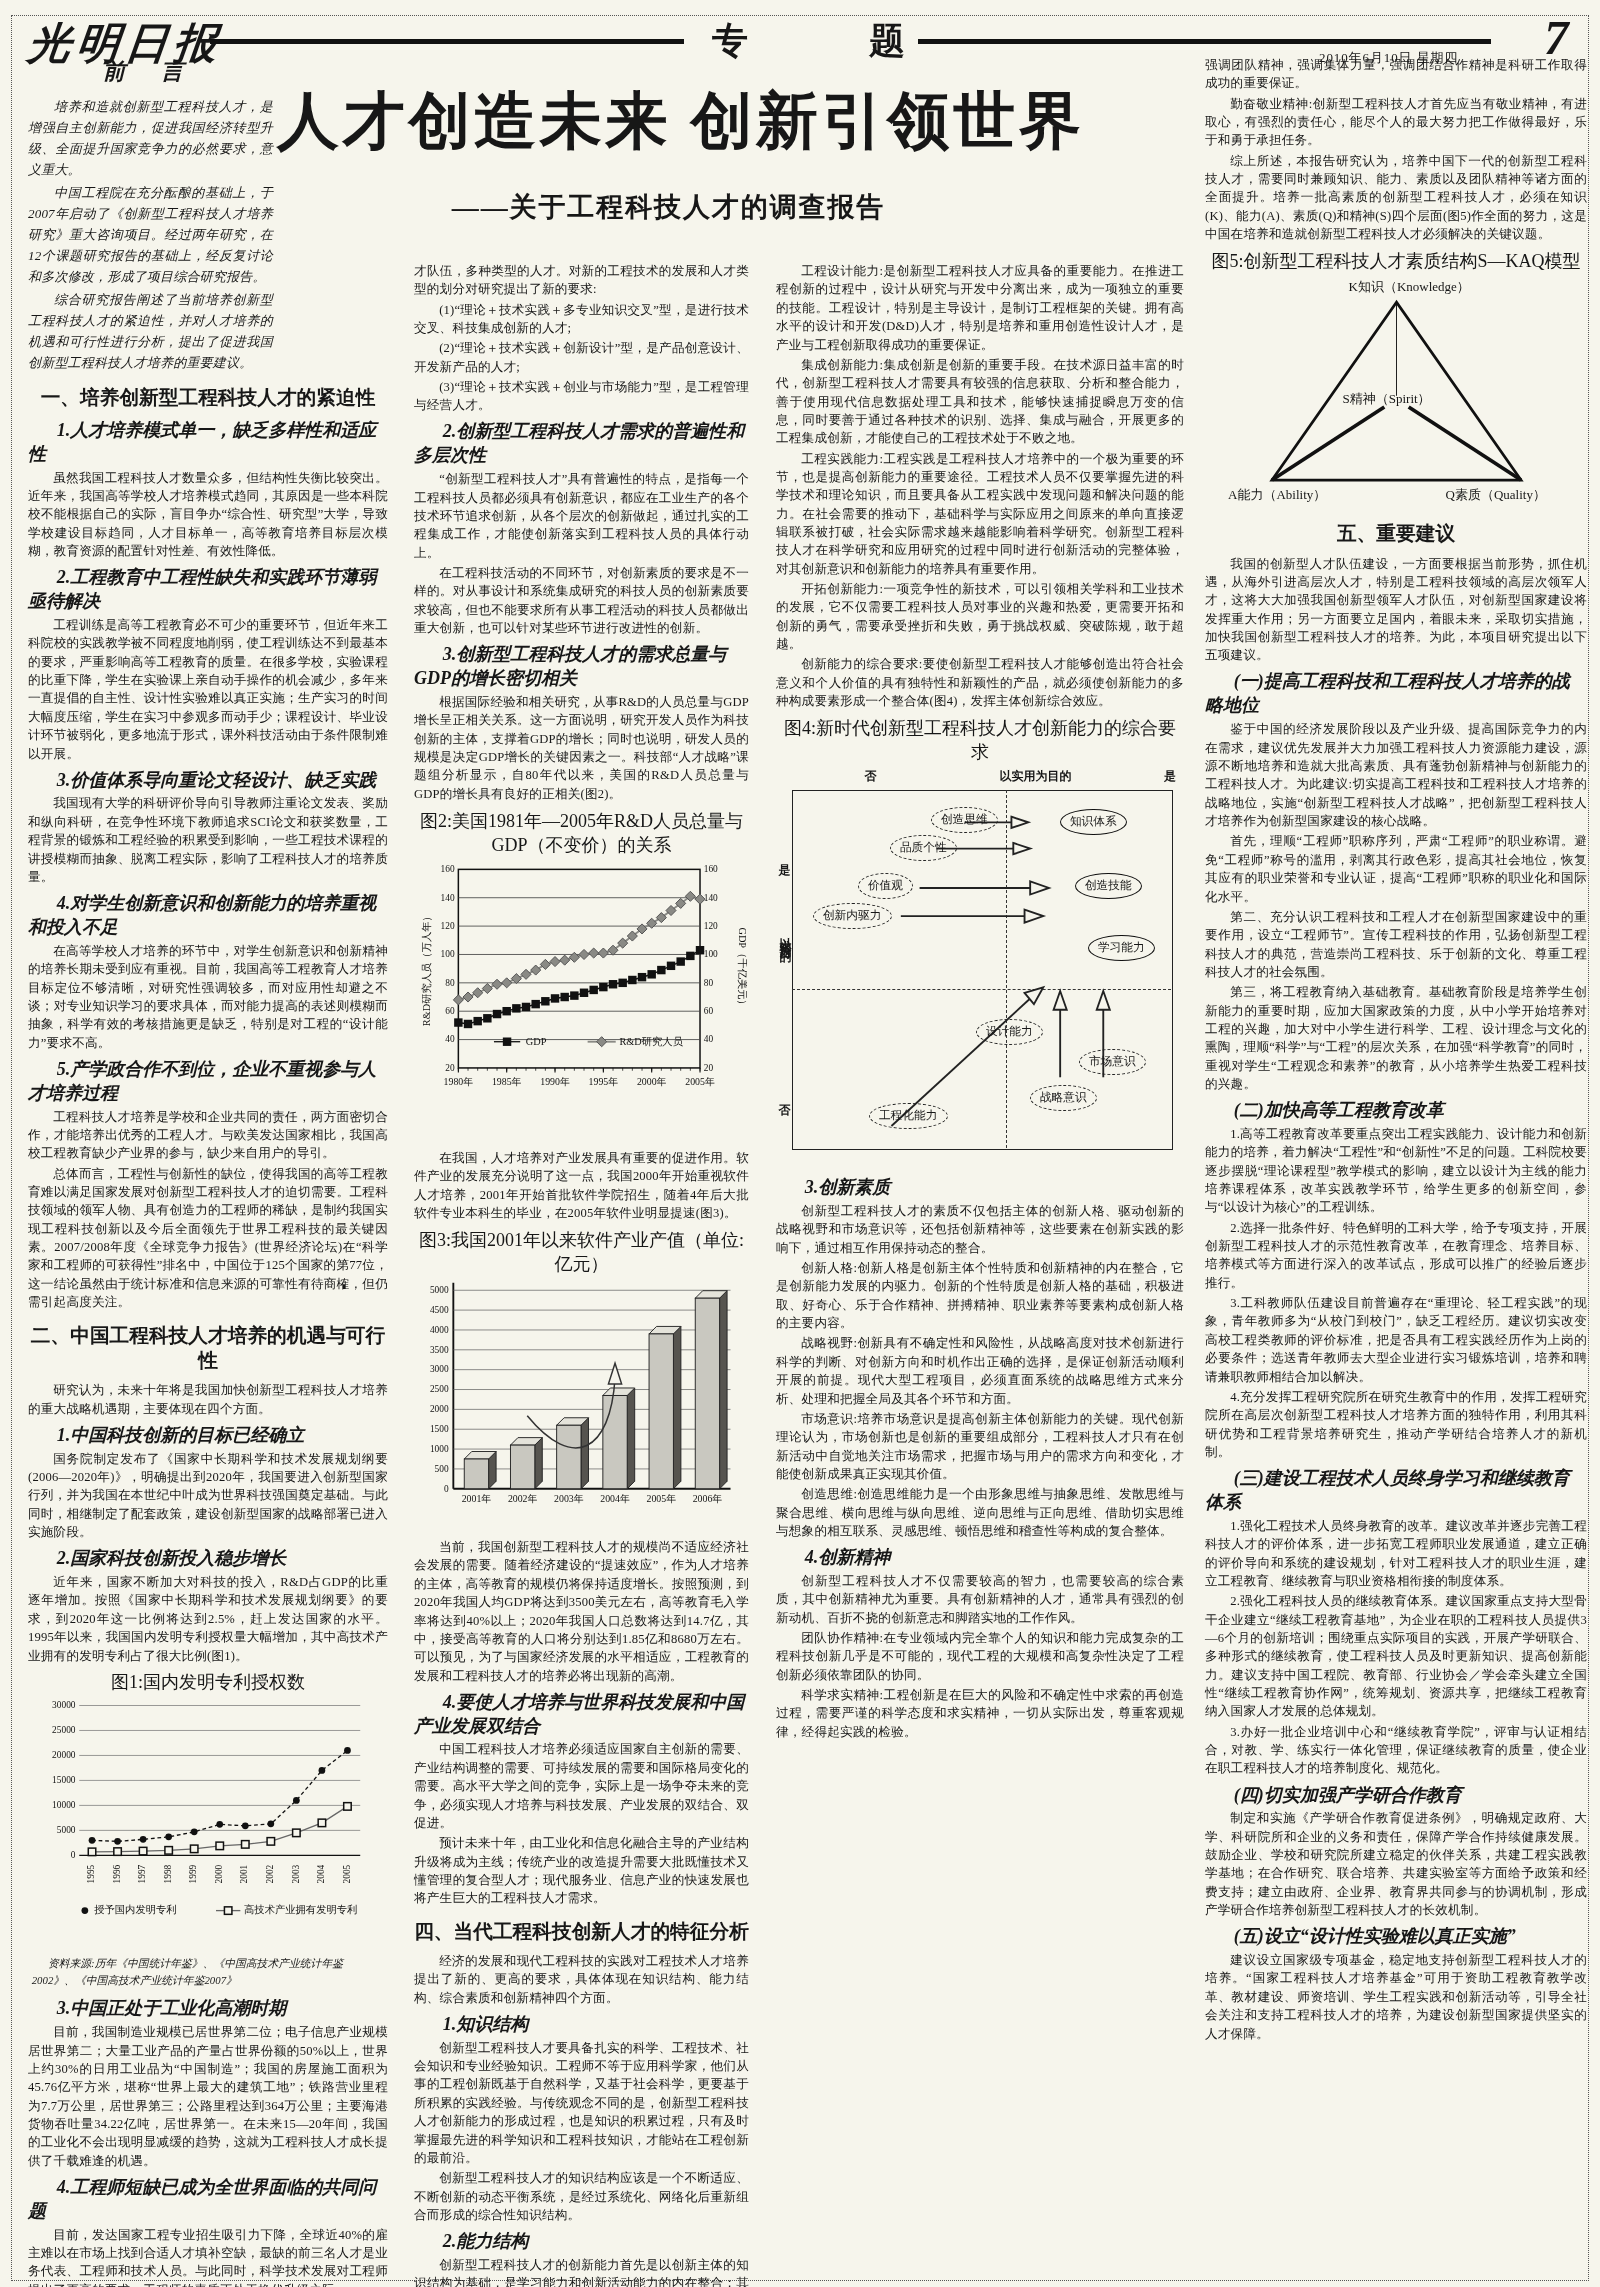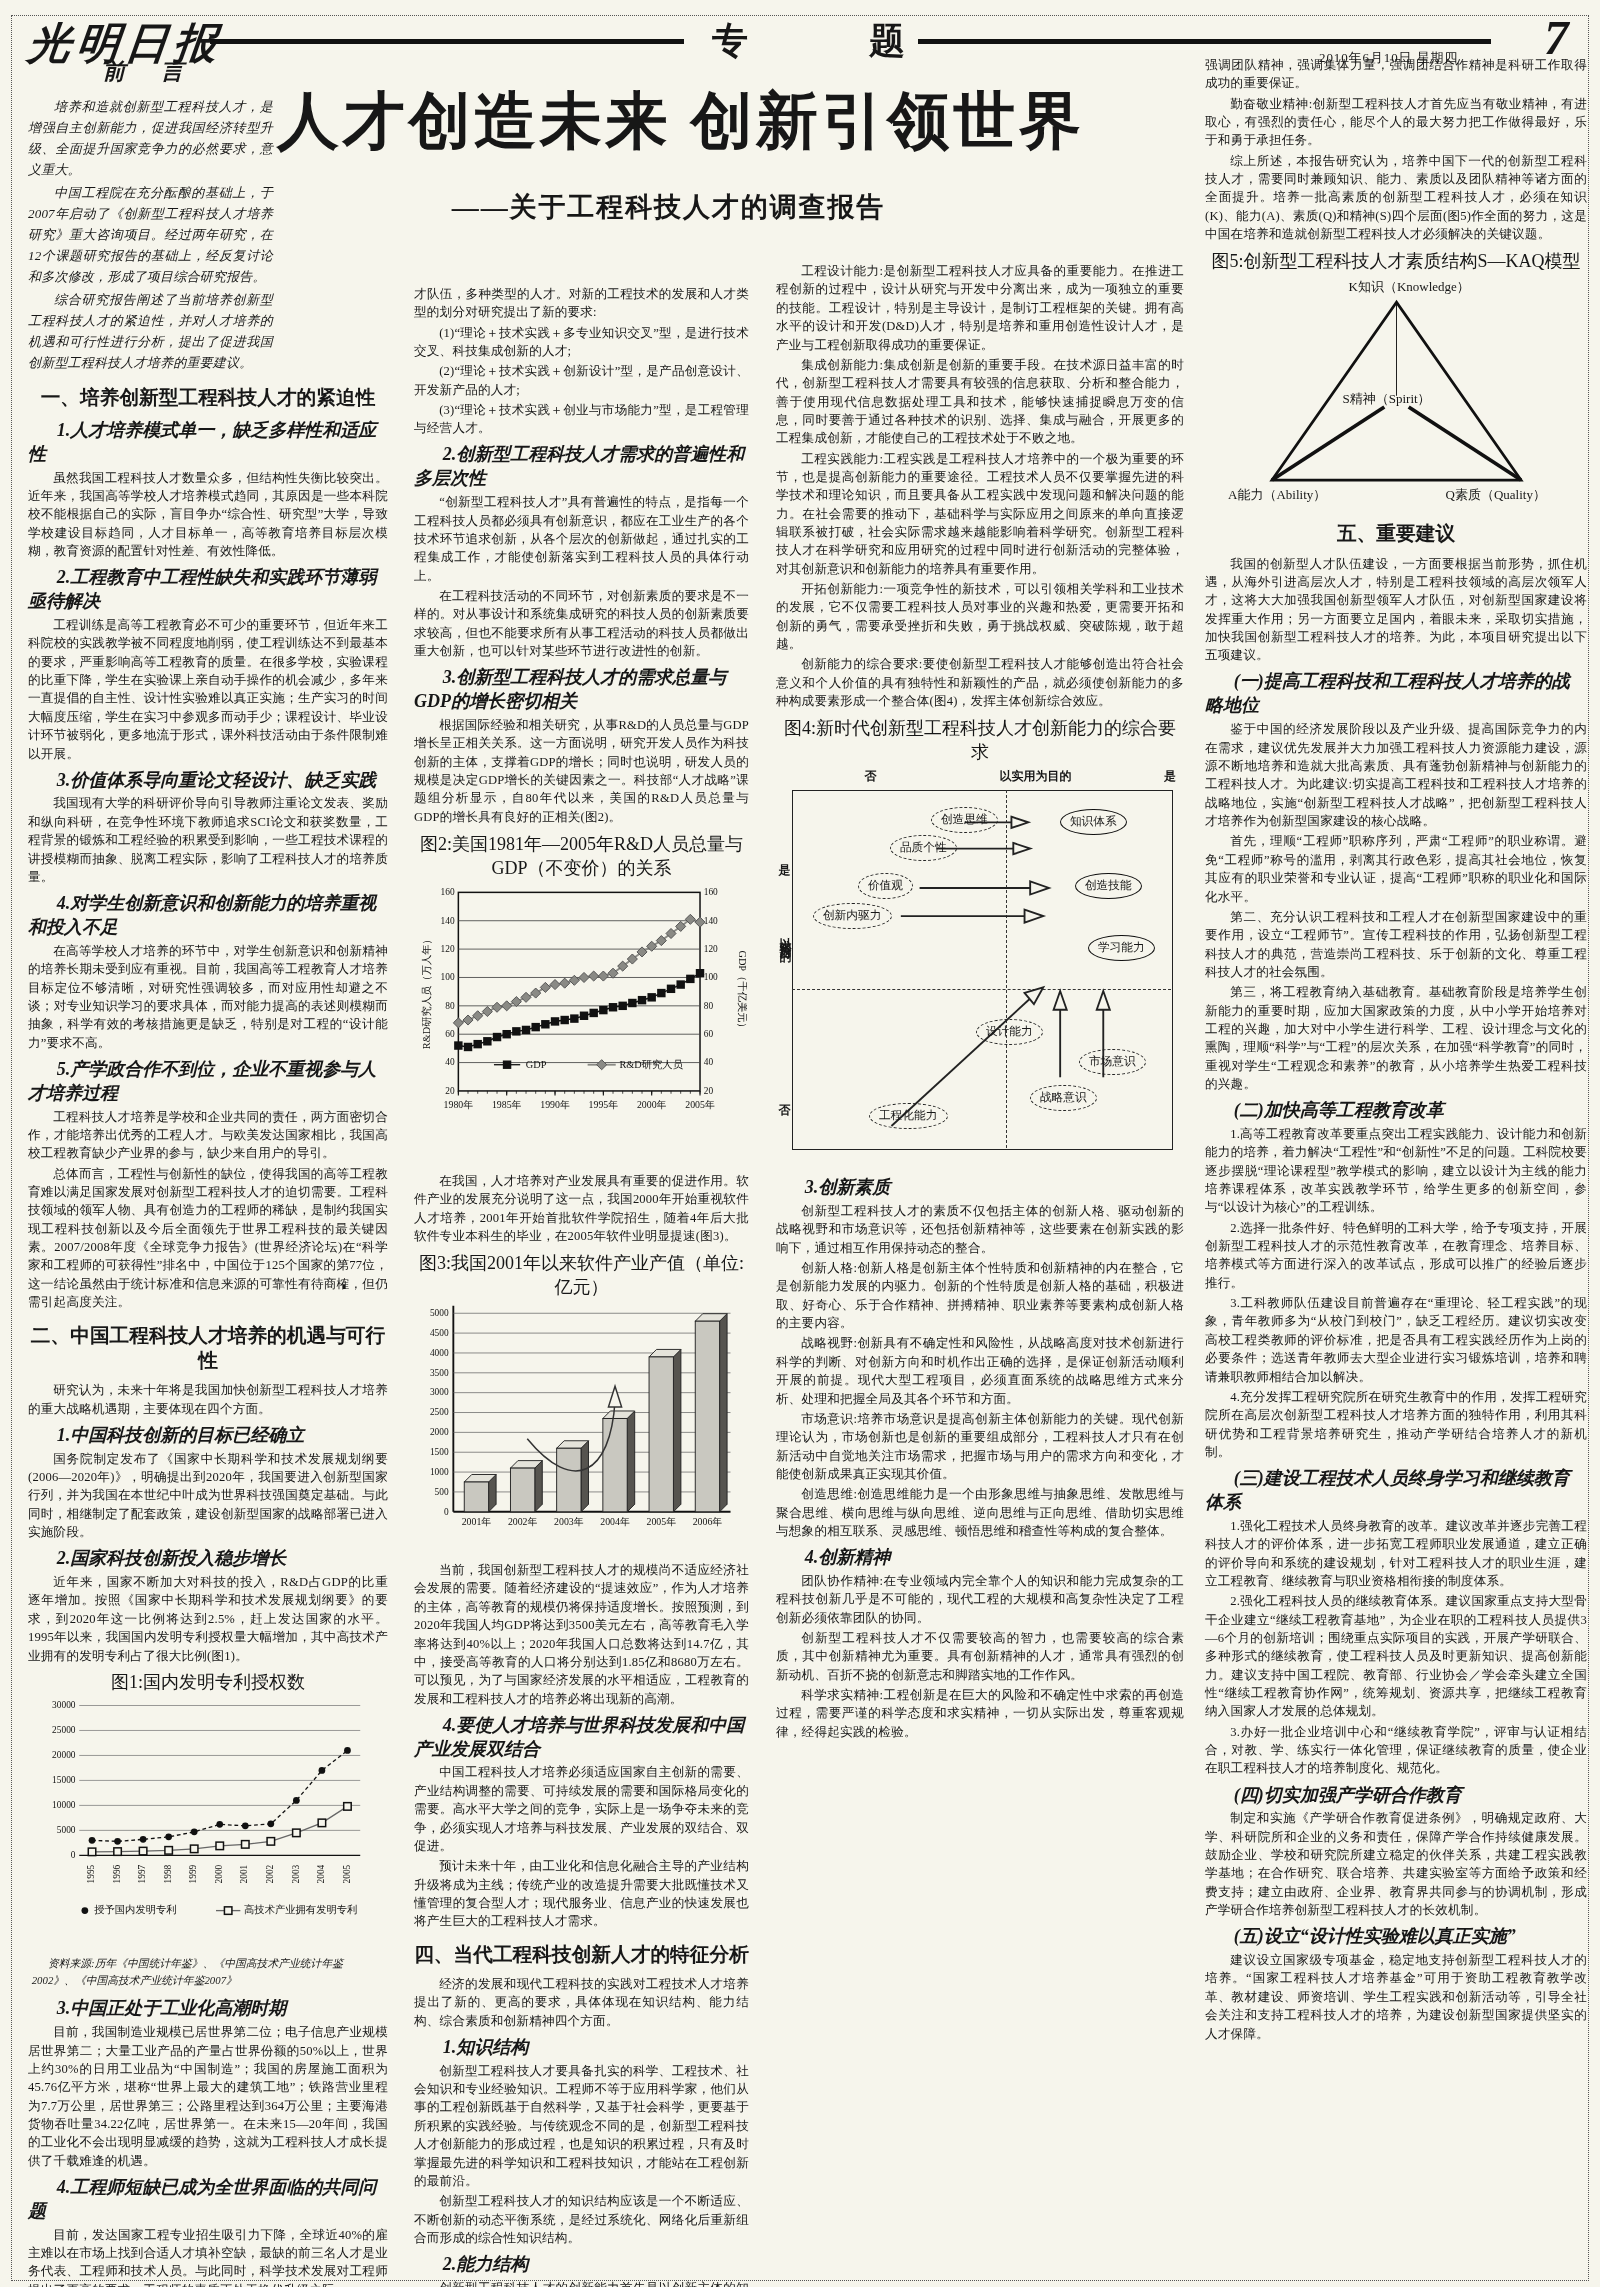--- a/index.html
+++ b/index.html
@@ -154,21 +154,21 @@
     <p class="sub">4.工程师短缺已成为全世界面临的共同问题</p>
     <p class="p">目前，发达国家工程专业招生吸引力下降，全球近40%的雇主难以在市场上找到合适人才填补空缺，最缺的前三名人才是业务代表、工程师和技术人员。与此同时，科学技术发展对工程师提出了更高的要求，工程师的素质正处于换代升级之际。</p>
     <p class="p">我国工程教育应当及时抓住上述机遇，深化改革，加速发展，为推动我国的工业化进程，建设创新型国家提供充分的人才支撑和智力保证。</p>
     <div class="h2">三、未来十年中国创新型工程科技人才需求的态势</div>
     <p class="p">研究表明，我国未来发展对工程科技人才的需求具有如下特点。</p>
     <p class="sub">1.创新型工程科技人才需求多样化</p>
 
   </div>
 
   <div class="col" style="left:414px;top:262px;width:335px;">
-    <p class="p" style="text-indent:0;margin-top:23px;">才队伍，多种类型的人才。对新的工程技术的发展和人才类型的划分对研究提出了新的要求:</p>
+    <p class="p" style="text-indent:0;">才队伍，多种类型的人才。对新的工程技术的发展和人才类型的划分对研究提出了新的要求:</p>
     <p class="p">(1)“理论＋技术实践＋多专业知识交叉”型，是进行技术交叉、科技集成创新的人才;</p>
     <p class="p">(2)“理论＋技术实践＋创新设计”型，是产品创意设计、开发新产品的人才;</p>
     <p class="p">(3)“理论＋技术实践＋创业与市场能力”型，是工程管理与经营人才。</p>
     <p class="sub">2.创新型工程科技人才需求的普遍性和多层次性</p>
     <p class="p">“创新型工程科技人才”具有普遍性的特点，是指每一个工程科技人员都必须具有创新意识，都应在工业生产的各个技术环节追求创新，从各个层次的创新做起，通过扎实的工程集成工作，才能使创新落实到工程科技人员的具体行动上。</p>
     <p class="p">在工程科技活动的不同环节，对创新素质的要求是不一样的。对从事设计和系统集成研究的科技人员的创新素质要求较高，但也不能要求所有从事工程活动的科技人员都做出重大创新，也可以针对某些环节进行改进性的创新。</p>
     <p class="sub">3.创新型工程科技人才的需求总量与GDP的增长密切相关</p>
     <p class="p">根据国际经验和相关研究，从事R&amp;D的人员总量与GDP增长呈正相关关系。这一方面说明，研究开发人员作为科技创新的主体，支撑着GDP的增长；同时也说明，研发人员的规模是决定GDP增长的关键因素之一。科技部“人才战略”课题组分析显示，自80年代以来，美国的R&amp;D人员总量与GDP的增长具有良好的正相关(图2)。</p>
     <div class="figure">
       <div class="figcap">图2:美国1981年—2005年R&amp;D人员总量与GDP（不变价）的关系</div>
@@ -415,22 +415,22 @@
         <div class="el" style="left:300px;top:281px;">市场意识</div>
       </div>
     </div>
     <p class="sub">3.创新素质</p>
     <p class="p">创新型工程科技人才的素质不仅包括主体的创新人格、驱动创新的战略视野和市场意识等，还包括创新精神等，这些要素在创新实践的影响下，通过相互作用保持动态的整合。</p>
     <p class="p">创新人格:创新人格是创新主体个性特质和创新精神的内在整合，它是创新能力发展的内驱力。创新的个性特质是创新人格的基础，积极进取、好奇心、乐于合作精神、拼搏精神、职业素养等要素构成创新人格的主要内容。</p>
     <p class="p">战略视野:创新具有不确定性和风险性，从战略高度对技术创新进行科学的判断、对创新方向和时机作出正确的选择，是保证创新活动顺利开展的前提。现代大型工程项目，必须直面系统的战略思维方式来分析、处理和把握全局及其各个环节和方面。</p>
     <p class="p">市场意识:培养市场意识是提高创新主体创新能力的关键。现代创新理论认为，市场创新也是创新的重要组成部分，工程科技人才只有在创新活动中自觉地关注市场需求，把握市场与用户的需求方向和变化，才能使创新成果真正实现其价值。</p>
     <p class="p">创造思维:创造思维能力是一个由形象思维与抽象思维、发散思维与聚合思维、横向思维与纵向思维、逆向思维与正向思维、借助切实思维与想象的相互联系、灵感思维、顿悟思维和稽查性等构成的复合整体。</p>
     <p class="sub">4.创新精神</p>
+    <p class="p">创新型工程科技人才不仅需要较高的智力，也需要较高的综合素质，其中创新精神尤为重要。具有创新精神的人才，通常具有强烈的创新动机、百折不挠的创新意志和脚踏实地的工作作风。</p>
     <p class="p">团队协作精神:在专业领域内完全靠个人的知识和能力完成复杂的工程科技创新几乎是不可能的，现代工程的大规模和高复杂性决定了工程创新必须依靠团队的协同。</p>
-    <p class="p">创新型工程科技人才不仅需要较高的智力，也需要较高的综合素质，其中创新精神尤为重要。具有创新精神的人才，通常具有强烈的创新动机、百折不挠的创新意志和脚踏实地的工作作风。</p>
     <p class="p">科学求实精神:工程创新是在巨大的风险和不确定性中求索的再创造过程，需要严谨的科学态度和求实精神，一切从实际出发，尊重客观规律，经得起实践的检验。</p>
   </div>
 
   <div class="col" style="left:1205px;top:56px;width:382px;">
     <p class="p" style="text-indent:0;">强调团队精神，强调集体力量，强调团结合作精神是科研工作取得成功的重要保证。</p>
     <p class="p">勤奋敬业精神:创新型工程科技人才首先应当有敬业精神，有进取心，有强烈的责任心，能尽个人的最大努力把工作做得最好，乐于和勇于承担任务。</p>
     <p class="p">综上所述，本报告研究认为，培养中国下一代的创新型工程科技人才，需要同时兼顾知识、能力、素质以及团队精神等诸方面的全面提升。培养一批高素质的创新型工程科技人才，必须在知识(K)、能力(A)、素质(Q)和精神(S)四个层面(图5)作全面的努力，这是中国在培养和造就创新型工程科技人才必须解决的关键议题。</p>
     <div class="figure">
       <div class="figcap">图5:创新型工程科技人才素质结构S—KAQ模型</div>
       <div class="tri">

